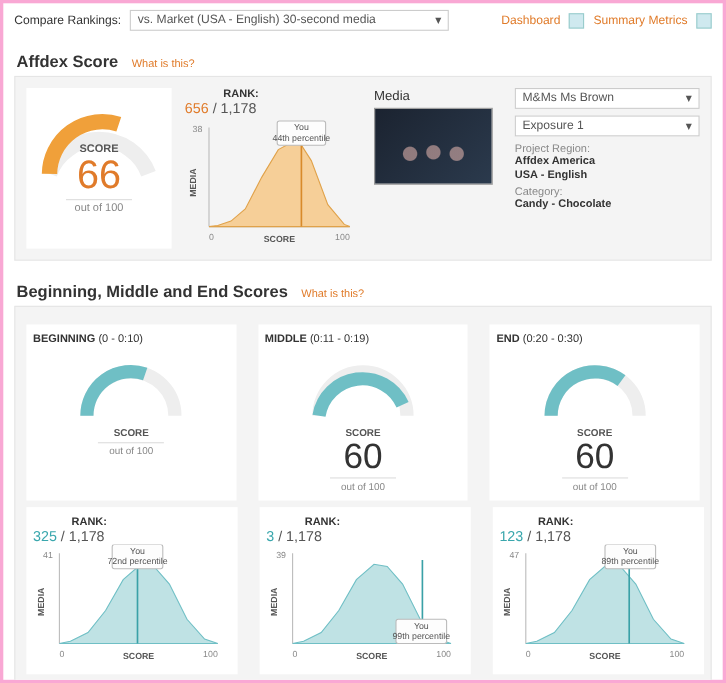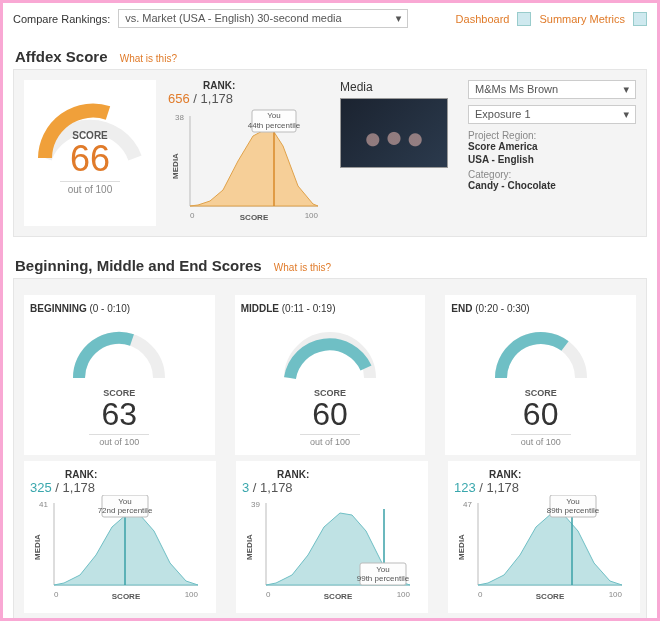--- a/index.html
+++ b/index.html
@@ -119,42 +119,41 @@
     <div class="meta-col">
       <div class="select">
         <span>M&amp;Ms Ms Brown</span>
             <span>▾</span>
       </div>
       <div class="select">
         <span>Exposure 1</span>
             <span>▾</span>
       </div>
       <div class="meta-label">Project Region:</div>
-      <div class="meta-val">Score America</div>
+      <div class="meta-val">Affdex America</div>
       <div class="meta-val">USA - English</div>
       <div class="meta-label">Category:</div>
       <div class="meta-val">Candy - Chocolate</div>
     </div>
   </div>
 </div>
 
 <div class="section-title">
   <span>Beginning, Middle and End Scores</span>
   <span class="what">What is this?</span>
 </div>
 <div class="panel">
   <div class="bme-grid" id="bme-gauges">
         <div class="bme-card">
     <div class="bme-title"><b>BEGINNING</b> (0 - 0:10)</div>
     <svg width="120" height="70" style="margin:4px auto 0;">
       <path d="M20 60 A40 40 0 0 1 100 60" fill="none" stroke="#eee" stroke-width="12"></path>
       <path d="M20 60 A40 40 0 0 1 73 22" fill="none" stroke="#6fbfc5" stroke-width="12"></path>
     </svg>
     <div class="bme-scorelbl">SCORE</div>
-    <div class="bme-score">63</div>
     <div class="bme-outof">out of 100</div>
         </div>
         <div class="bme-card">
     <div class="bme-title"><b>MIDDLE</b> (0:11 - 0:19)</div>
     <svg width="120" height="70" style="margin:4px auto 0;">
       <path d="M20 60 A40 40 0 0 1 100 60" fill="none" stroke="#eee" stroke-width="12"></path>
       <path d="M20 60 A40 40 0 0 1 96 50" fill="none" stroke="#6fbfc5" stroke-width="12"></path>
     </svg>
     <div class="bme-scorelbl">SCORE</div>
     <div class="bme-score">60</div>

